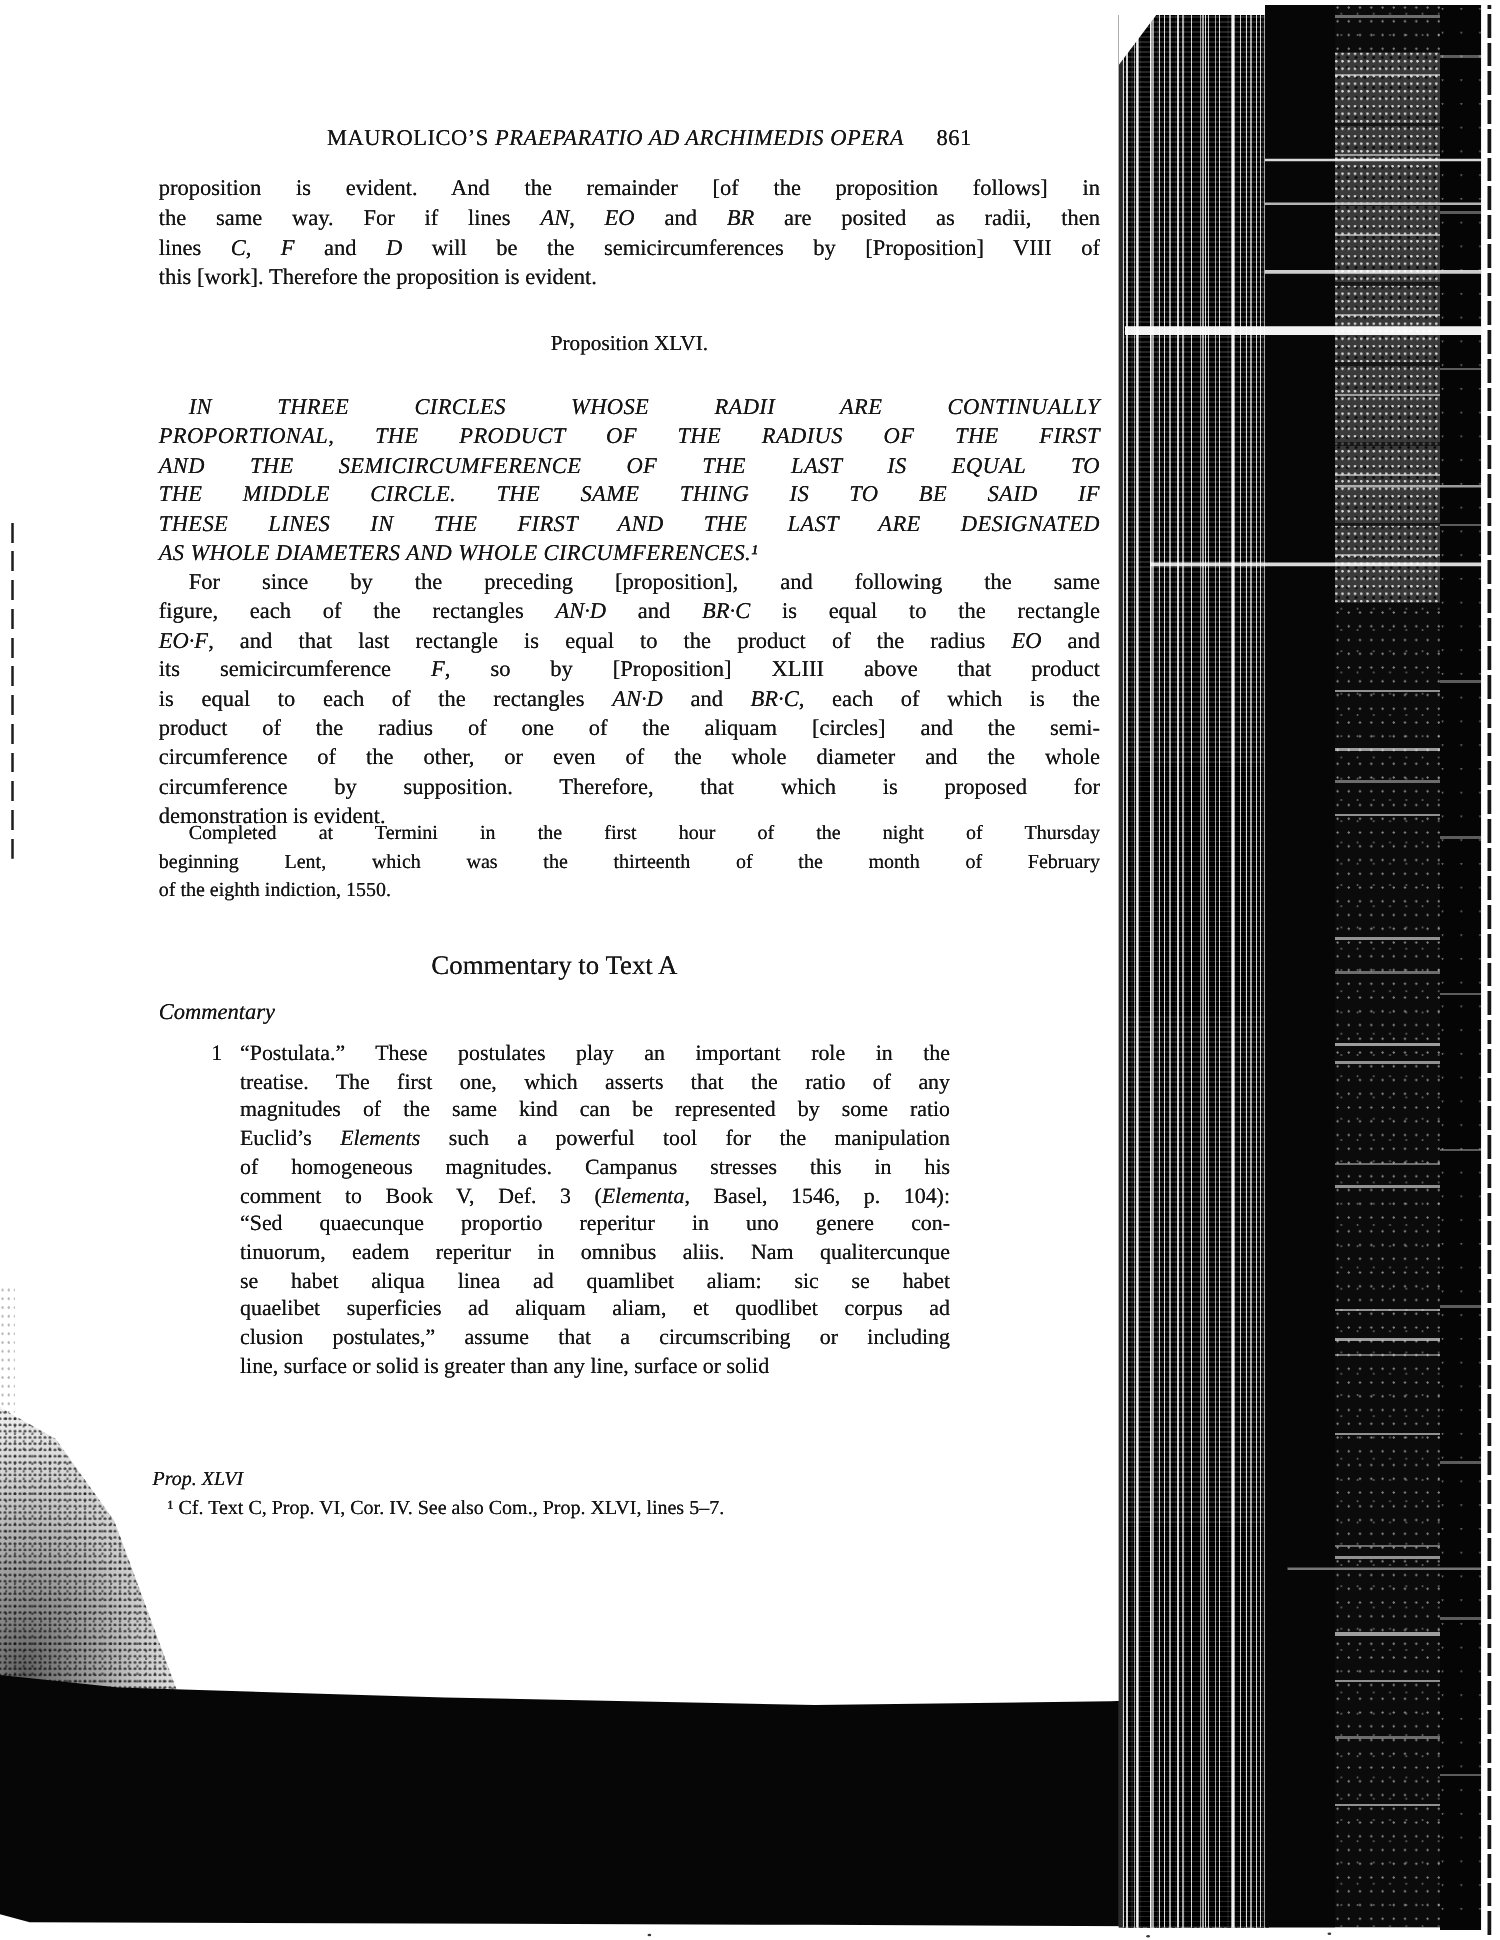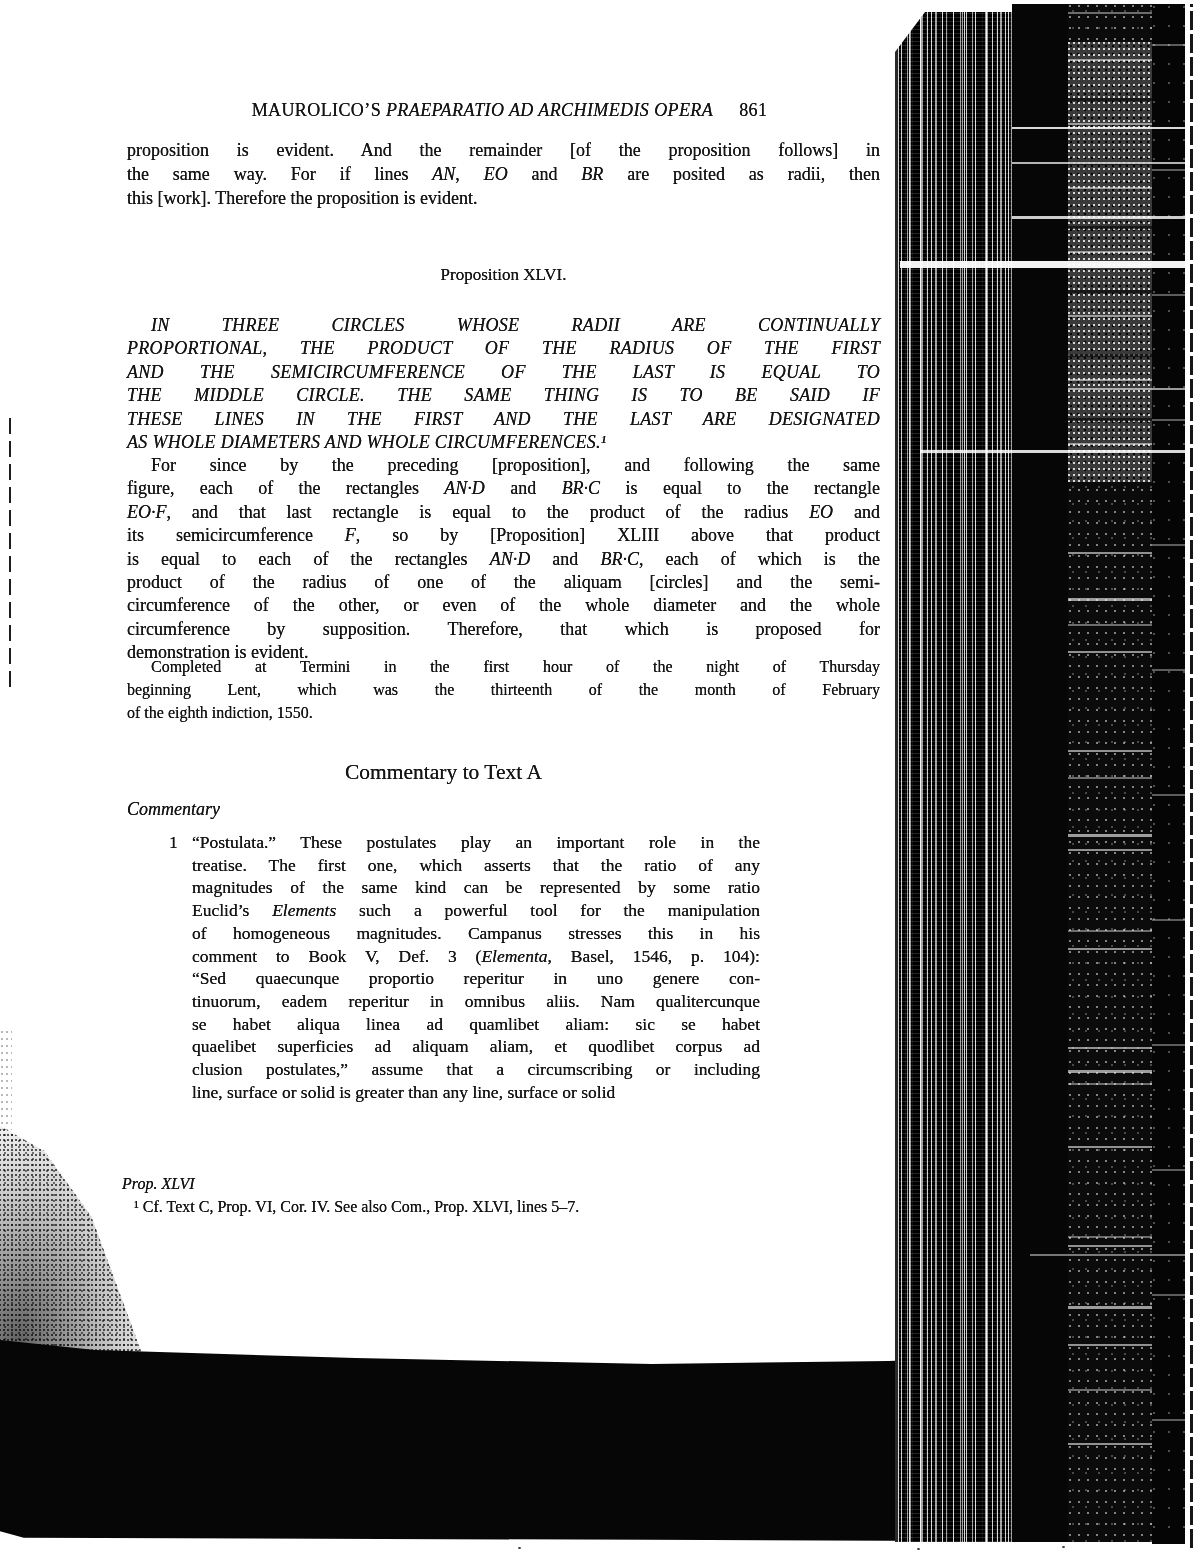--- a/index.html
+++ b/index.html
@@ -9,21 +9,21 @@
     color:var(--ink,#151515);
     text-shadow:0 0 0.4px currentColor;
   }
   .abs{position:absolute;}
   .it{font-style:italic;}
   .line{white-space:nowrap;}
   .justify .line{white-space:normal;text-align:justify;text-align-last:justify;}
   .justify .line:last-child{text-align-last:left;}
   .p-indent .line:first-child{text-indent:24px;}
 
-  .header{top:100px;left:133px;width:753px;font-size:18px;letter-spacing:.4px;
+  .header{top:100px;left:143px;width:753px;font-size:18px;letter-spacing:.4px;
           display:flex;justify-content:center;align-items:center;}
   .header .pagenum{margin-left:26px;}
 
   .p1{top:139px;left:127px;width:753px;font-size:18px;line-height:23.8px;}
   .prop-head{top:265px;left:127px;width:753px;text-align:center;font-size:17px;}
   .p2{top:314px;left:127px;width:753px;font-size:18px;line-height:23.4px;letter-spacing:.3px;font-style:italic;}
   .p3{top:454px;left:127px;width:753px;font-size:18px;line-height:23.4px;}
   .p4{top:655px;left:127px;width:753px;font-size:16px;line-height:23px;}
 
   .comm-head{top:760px;left:127px;width:633px;text-align:center;font-size:21.5px;}
@@ -107,20 +107,21 @@
 <div class="page" style="--ink: #151515; --paper: #ffffff;">
 
   <div class="abs header">
     <span><span>MAUROLICO’S </span><span class="it">PRAEPARATIO AD ARCHIMEDIS OPERA</span></span>
     <span class="pagenum">861</span>
   </div>
 
   <div class="abs p1 justify">
       <div class="line"><span>proposition is evident. And the remainder [of the proposition follows] in</span></div>
       <div class="line"><span>the same way. For if lines </span><span class="it">AN</span><span>, </span><span class="it">EO</span><span> and </span><span class="it">BR</span><span> are posited as radii, then</span></div>
+      <div class="line"><span>lines </span><span class="it">C</span><span>, </span><span class="it">F</span><span> and </span><span class="it">D</span><span> will be the semicircumferences by [Proposition] VIII of</span></div>
       <div class="line"><span>this [work]. Therefore the proposition is evident.</span></div>
     </div>
 
   <div class="abs prop-head">Proposition XLVI.</div>
 
   <div class="abs p2 justify p-indent">
       <div class="line"><span>IN THREE CIRCLES WHOSE RADII ARE CONTINUALLY</span></div>
       <div class="line"><span>PROPORTIONAL, THE PRODUCT OF THE RADIUS OF THE FIRST</span></div>
       <div class="line"><span>AND THE SEMICIRCUMFERENCE OF THE LAST IS EQUAL TO</span></div>
       <div class="line"><span>THE MIDDLE CIRCLE. THE SAME THING IS TO BE SAID IF</span></div>

